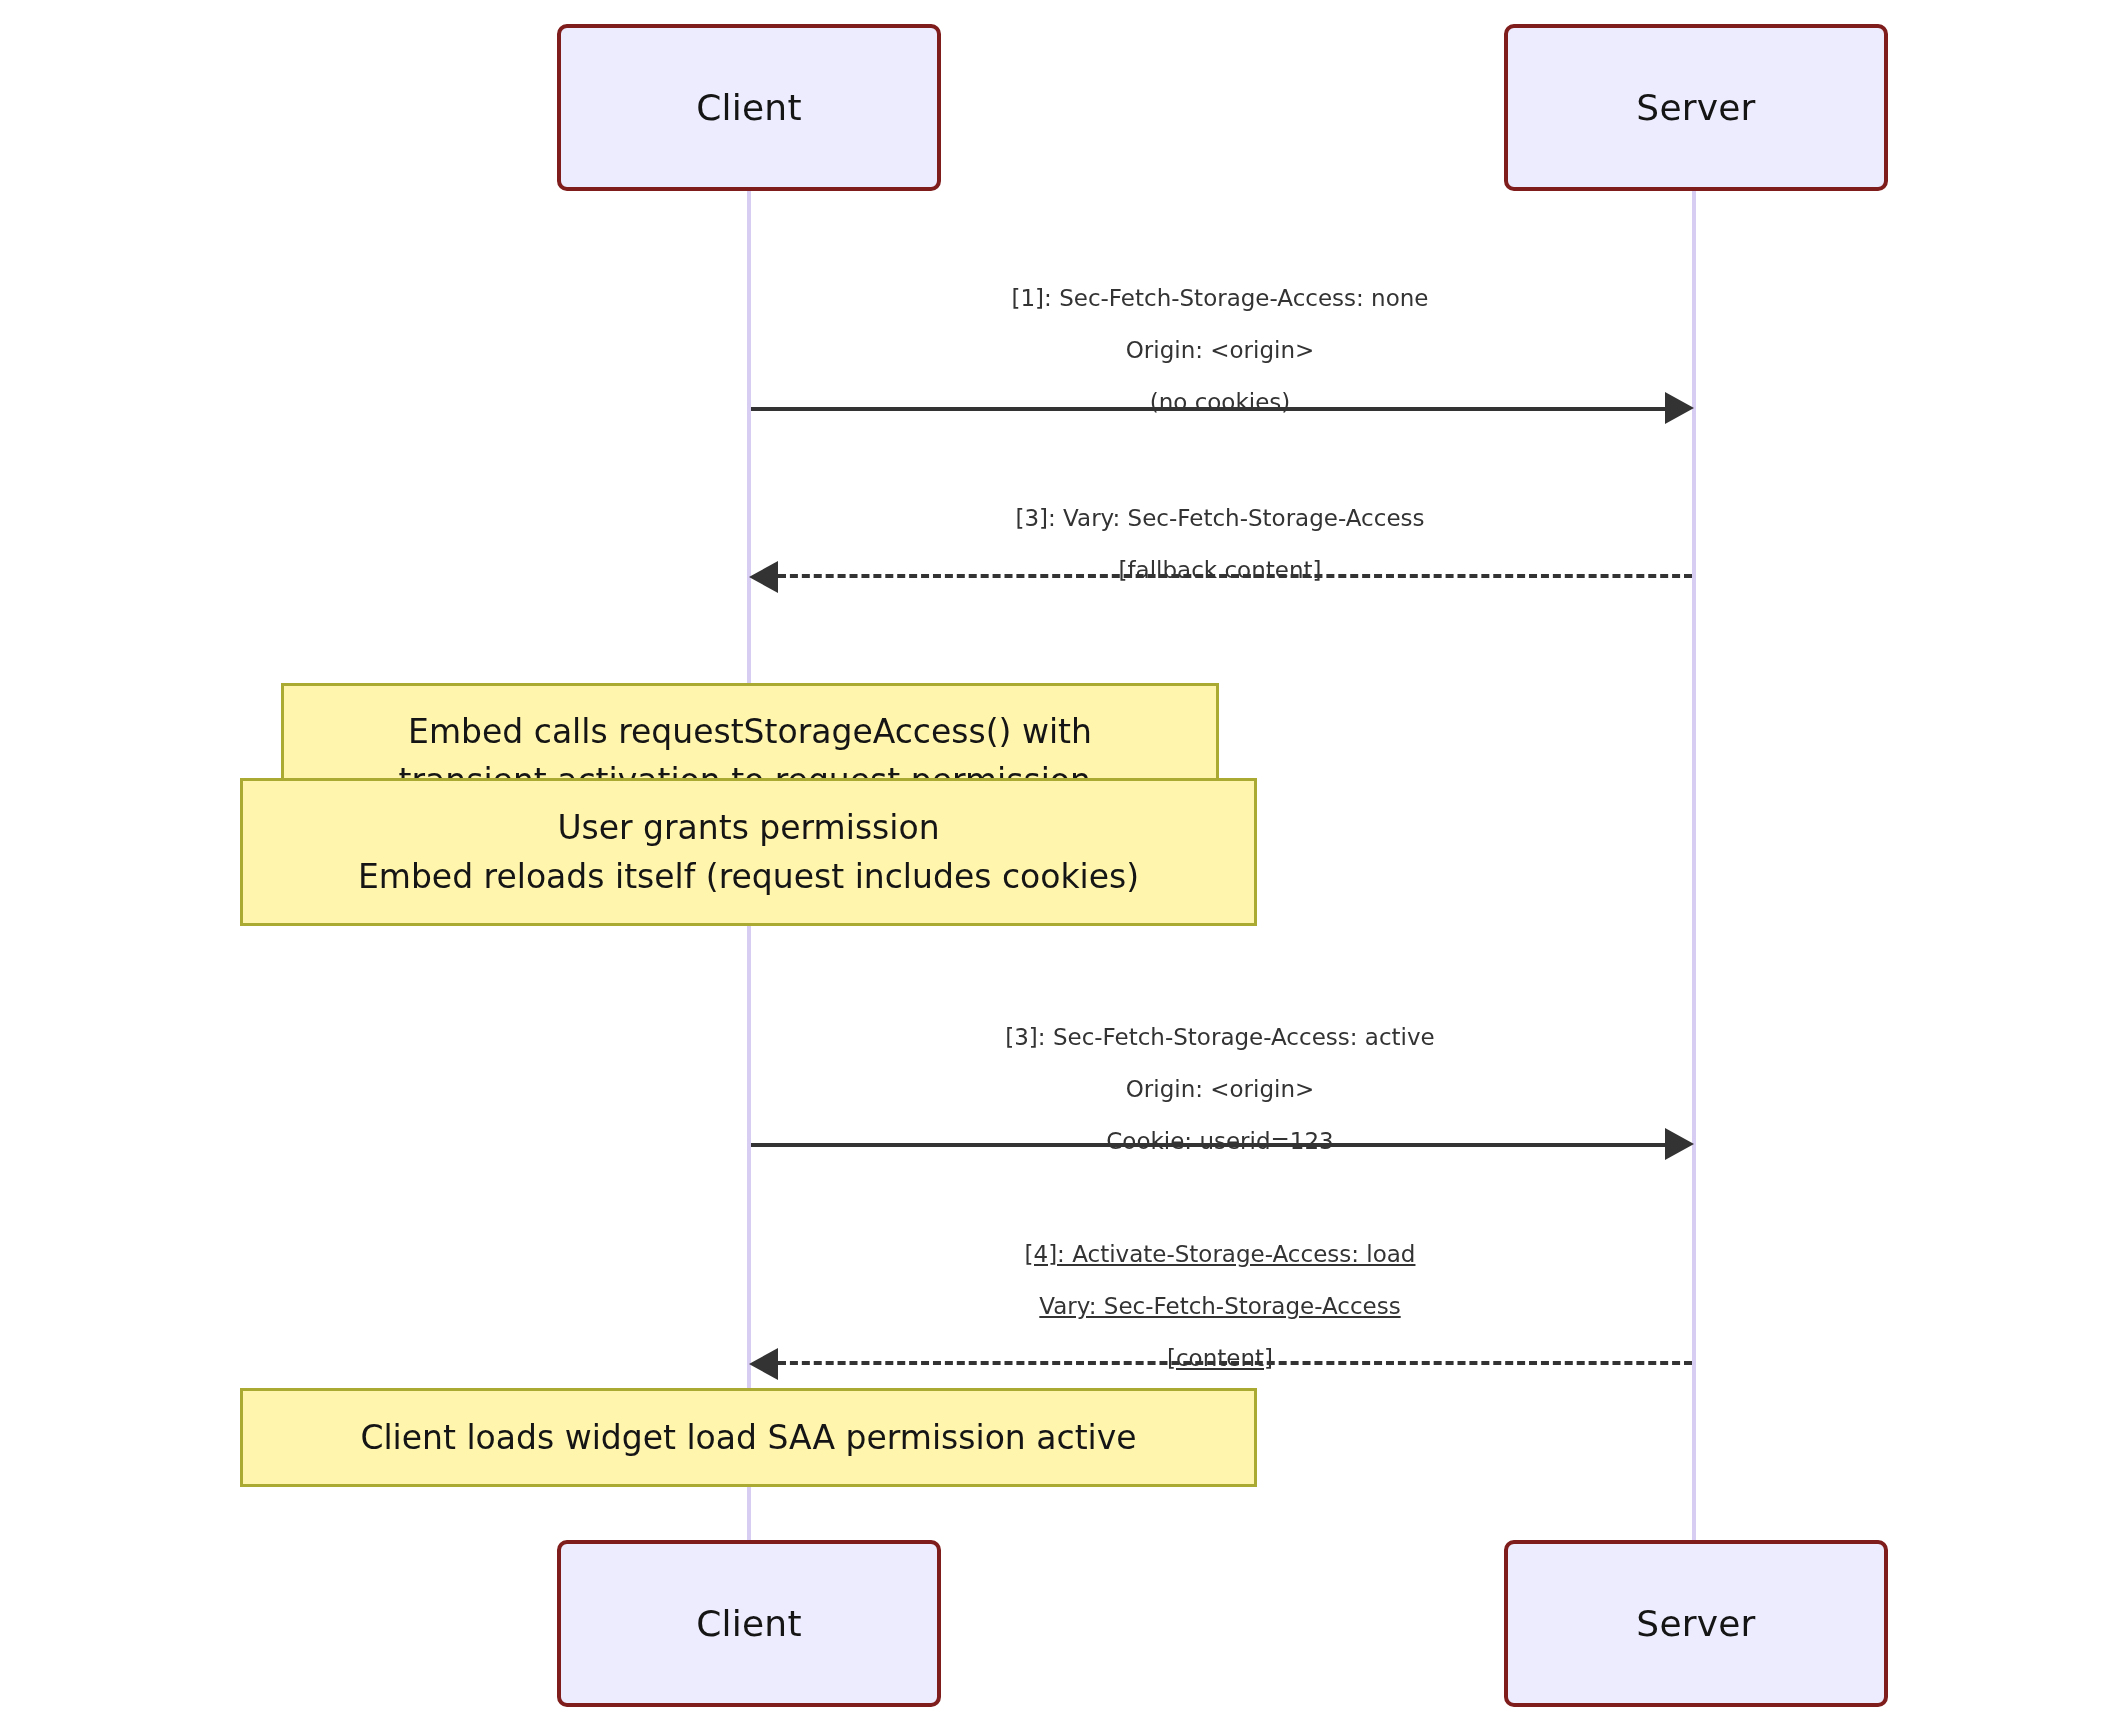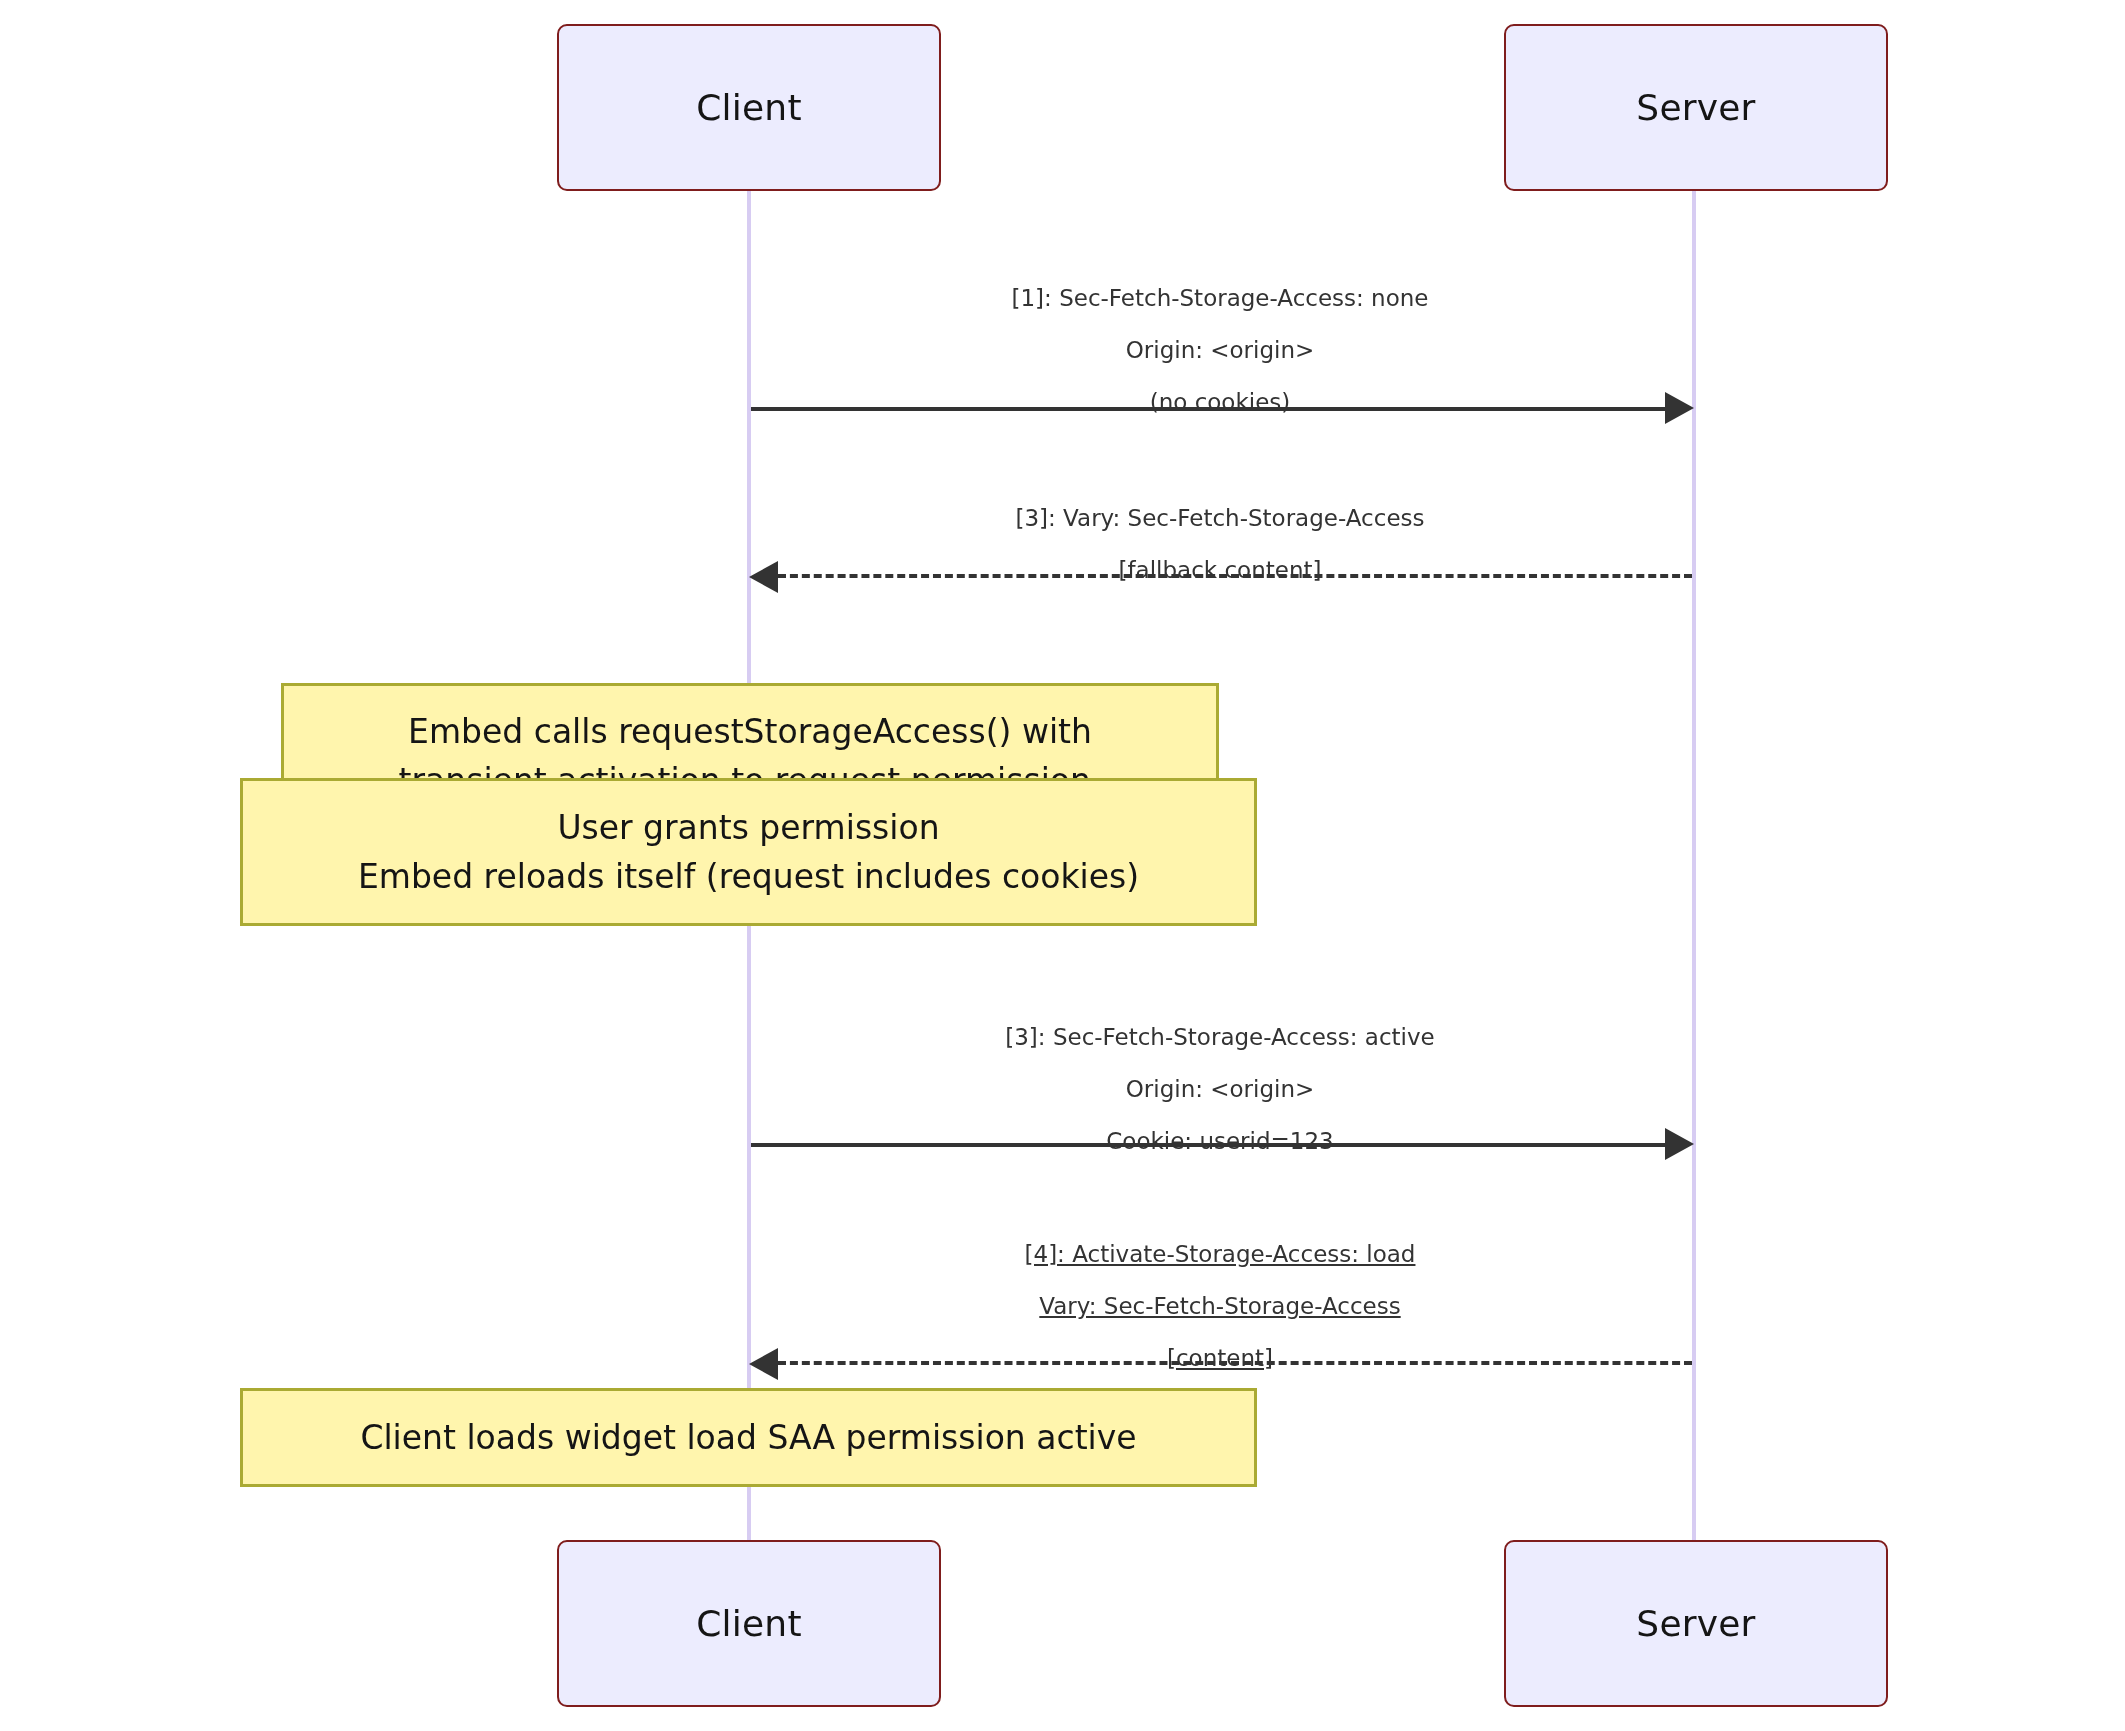--- a/index.html
+++ b/index.html
@@ -15,21 +15,21 @@
     width: 2126px;
     height: 1732px;
     background: #ffffff;
     overflow: hidden;
   }
 
   
   .participant {
     position: absolute;
     background: #ECECFE;
-    border: 2px solid #7f1d1d;
+    border: 4px solid #7f1d1d;
     border-radius: 9.9px;
     box-sizing: border-box;
     display: flex;
     align-items: center;
     justify-content: center;
     color: #151515;
     font-size: 36px;
     font-weight: 400;
     letter-spacing: 0.2px;
   }

